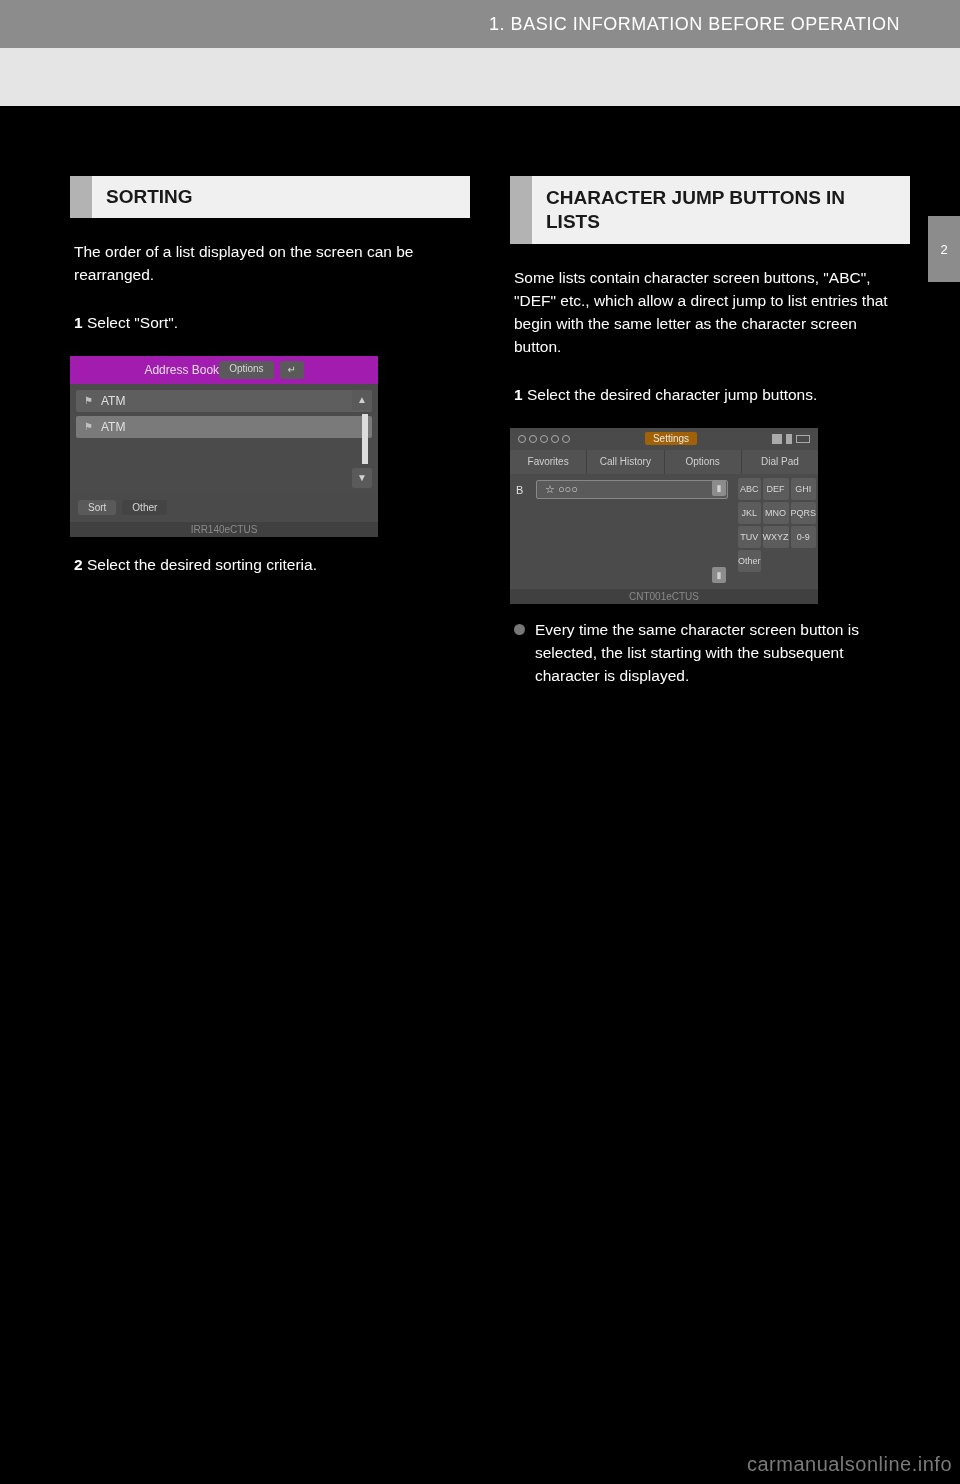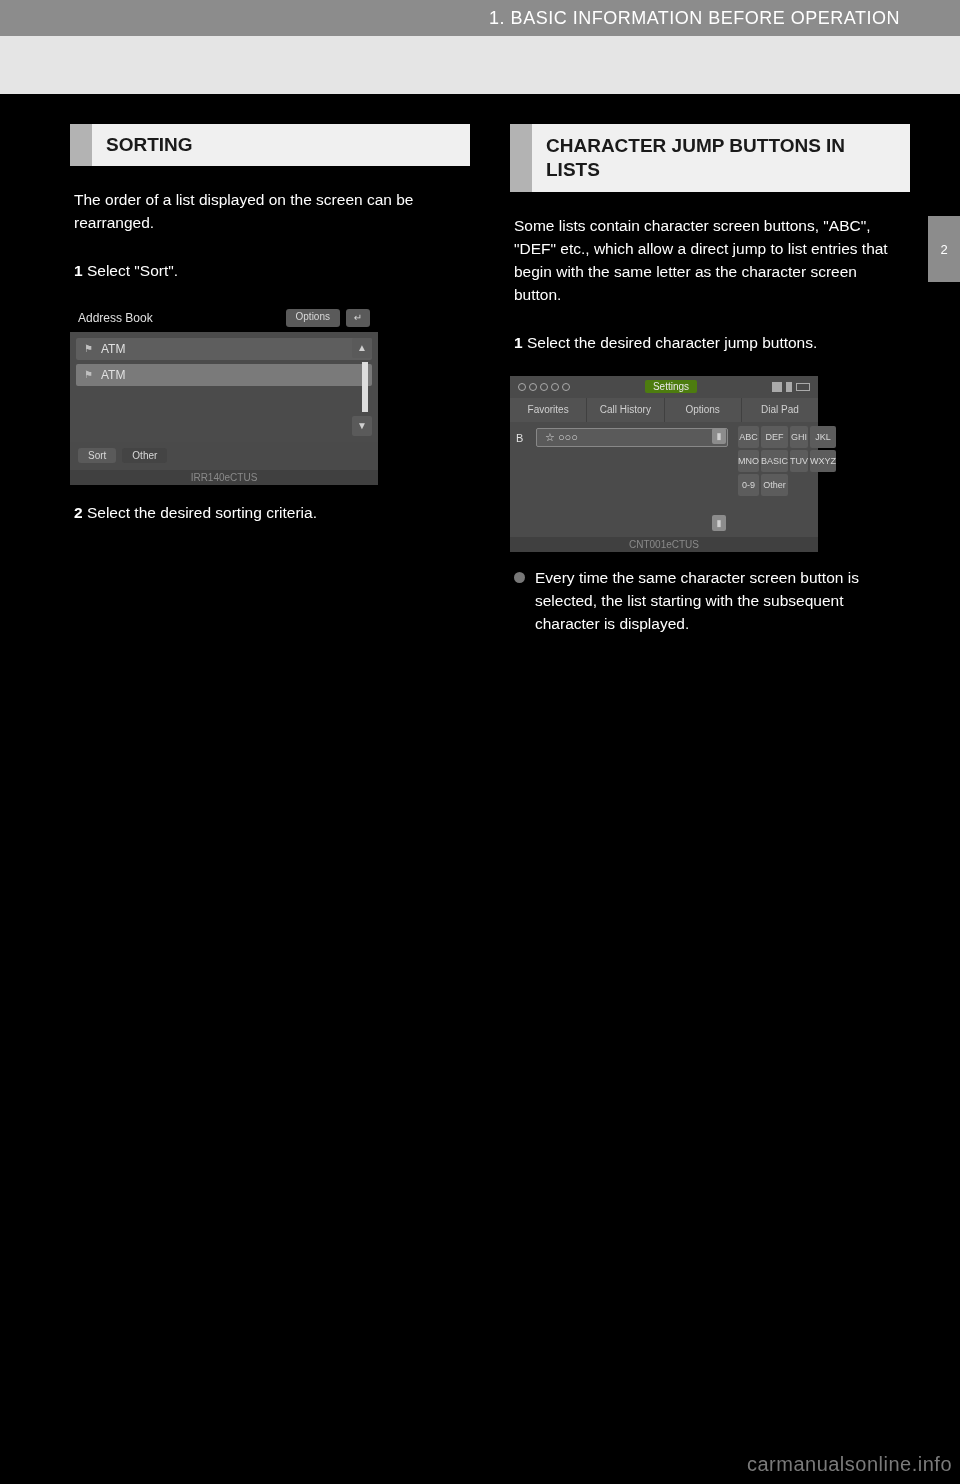--- a/index.html
+++ b/index.html
@@ -10,41 +10,42 @@
     body {
       width: 960px;
       height: 1484px;
       background: #000000;
       font-family: Arial, Helvetica, sans-serif;
       position: relative;
       overflow: hidden;
     }
     .header-bar {
       width: 100%;
-      height: 36px;
+      height: 48px;
       background: #8c8c8c;
       display: flex;
       align-items: center;
       justify-content: flex-end;
       padding-right: 60px;
     }
     .header-title {
       color: #ffffff;
       font-size: 18px;
       letter-spacing: 0.5px;
     }
     .subheader-bar {
       width: 100%;
       height: 58px;
       background: #e5e5e5;
     }
     .content {
       display: flex;
       padding: 30px 50px 0 70px;
       gap: 40px;
+      margin-top: 40px;
     }
     .col {
       flex: 1;
       min-width: 0;
     }
     .section-heading {
       display: flex;
       margin-bottom: 14px;
     }
     .heading-accent {
@@ -74,24 +75,24 @@
       padding: 8px 4px 16px 4px;
     }
     .screenshot {
       width: 308px;
       margin: 6px 0 8px 0;
       background: #404040;
       position: relative;
     }
     .shot-top {
       height: 28px;
-      background: #000000;
-      display: flex;
-      align-items: center;
-      justify-content: space-between;
+      background: #a21caf;
+      display: flex;
+      align-items: center;
+      justify-content: center;
       padding: 0 8px;
     }
     .shot-title {
       color: #e0e0e0;
       font-size: 12px;
     }
     .shot-top-right {
       display: flex;
       gap: 6px;
     }
@@ -234,21 +235,21 @@
       font-size: 9px;
       color: #d0d0d0;
     }
     .shot2-scrollbox.bottom {
       top: auto;
       bottom: 6px;
     }
     .char-grid {
       width: 84px;
       display: grid;
-      grid-template-columns: 1fr 1fr 1fr 1fr;
+      grid-template-columns: 1fr 1fr 1fr;
       grid-auto-rows: 22px;
       gap: 2px;
       padding: 4px;
     }
     .char-cell {
       background: #5c5c5c;
       color: #d8d8d8;
       font-size: 9px;
       display: flex;
       align-items: center;
@@ -267,21 +268,21 @@
       display: flex;
       gap: 3px;
     }
     .circle {
       width: 8px;
       height: 8px;
       border: 1px solid #aaa;
       border-radius: 50%;
     }
     .settings-btn {
-      background: #4d7c0f;
+      background: #a16207;
       color: #e8e8e8;
       font-size: 10px;
       padding: 1px 8px;
       border-radius: 2px;
     }
     .status-icons {
       display: flex;
       gap: 4px;
       align-items: center;
     }
@@ -430,21 +431,21 @@
           </div>
         </div>
         <div class="shot2-scrollbox">▮</div>
         <div class="shot2-scrollbox bottom">▮</div>
         <div class="char-grid">
           <div class="char-cell">ABC</div>
           <div class="char-cell">DEF</div>
           <div class="char-cell">GHI</div>
           <div class="char-cell">JKL</div>
           <div class="char-cell">MNO</div>
-          <div class="char-cell">BASIC</div>
+          <div class="char-cell">PQRS</div>
           <div class="char-cell">TUV</div>
           <div class="char-cell">WXYZ</div>
           <div class="char-cell">0-9</div>
           <div class="char-cell">Other</div>
         </div>
       </div>
       <div class="shot-caption">CNT001eCTUS</div>
     </div>
 
     <div class="bullet-row">

